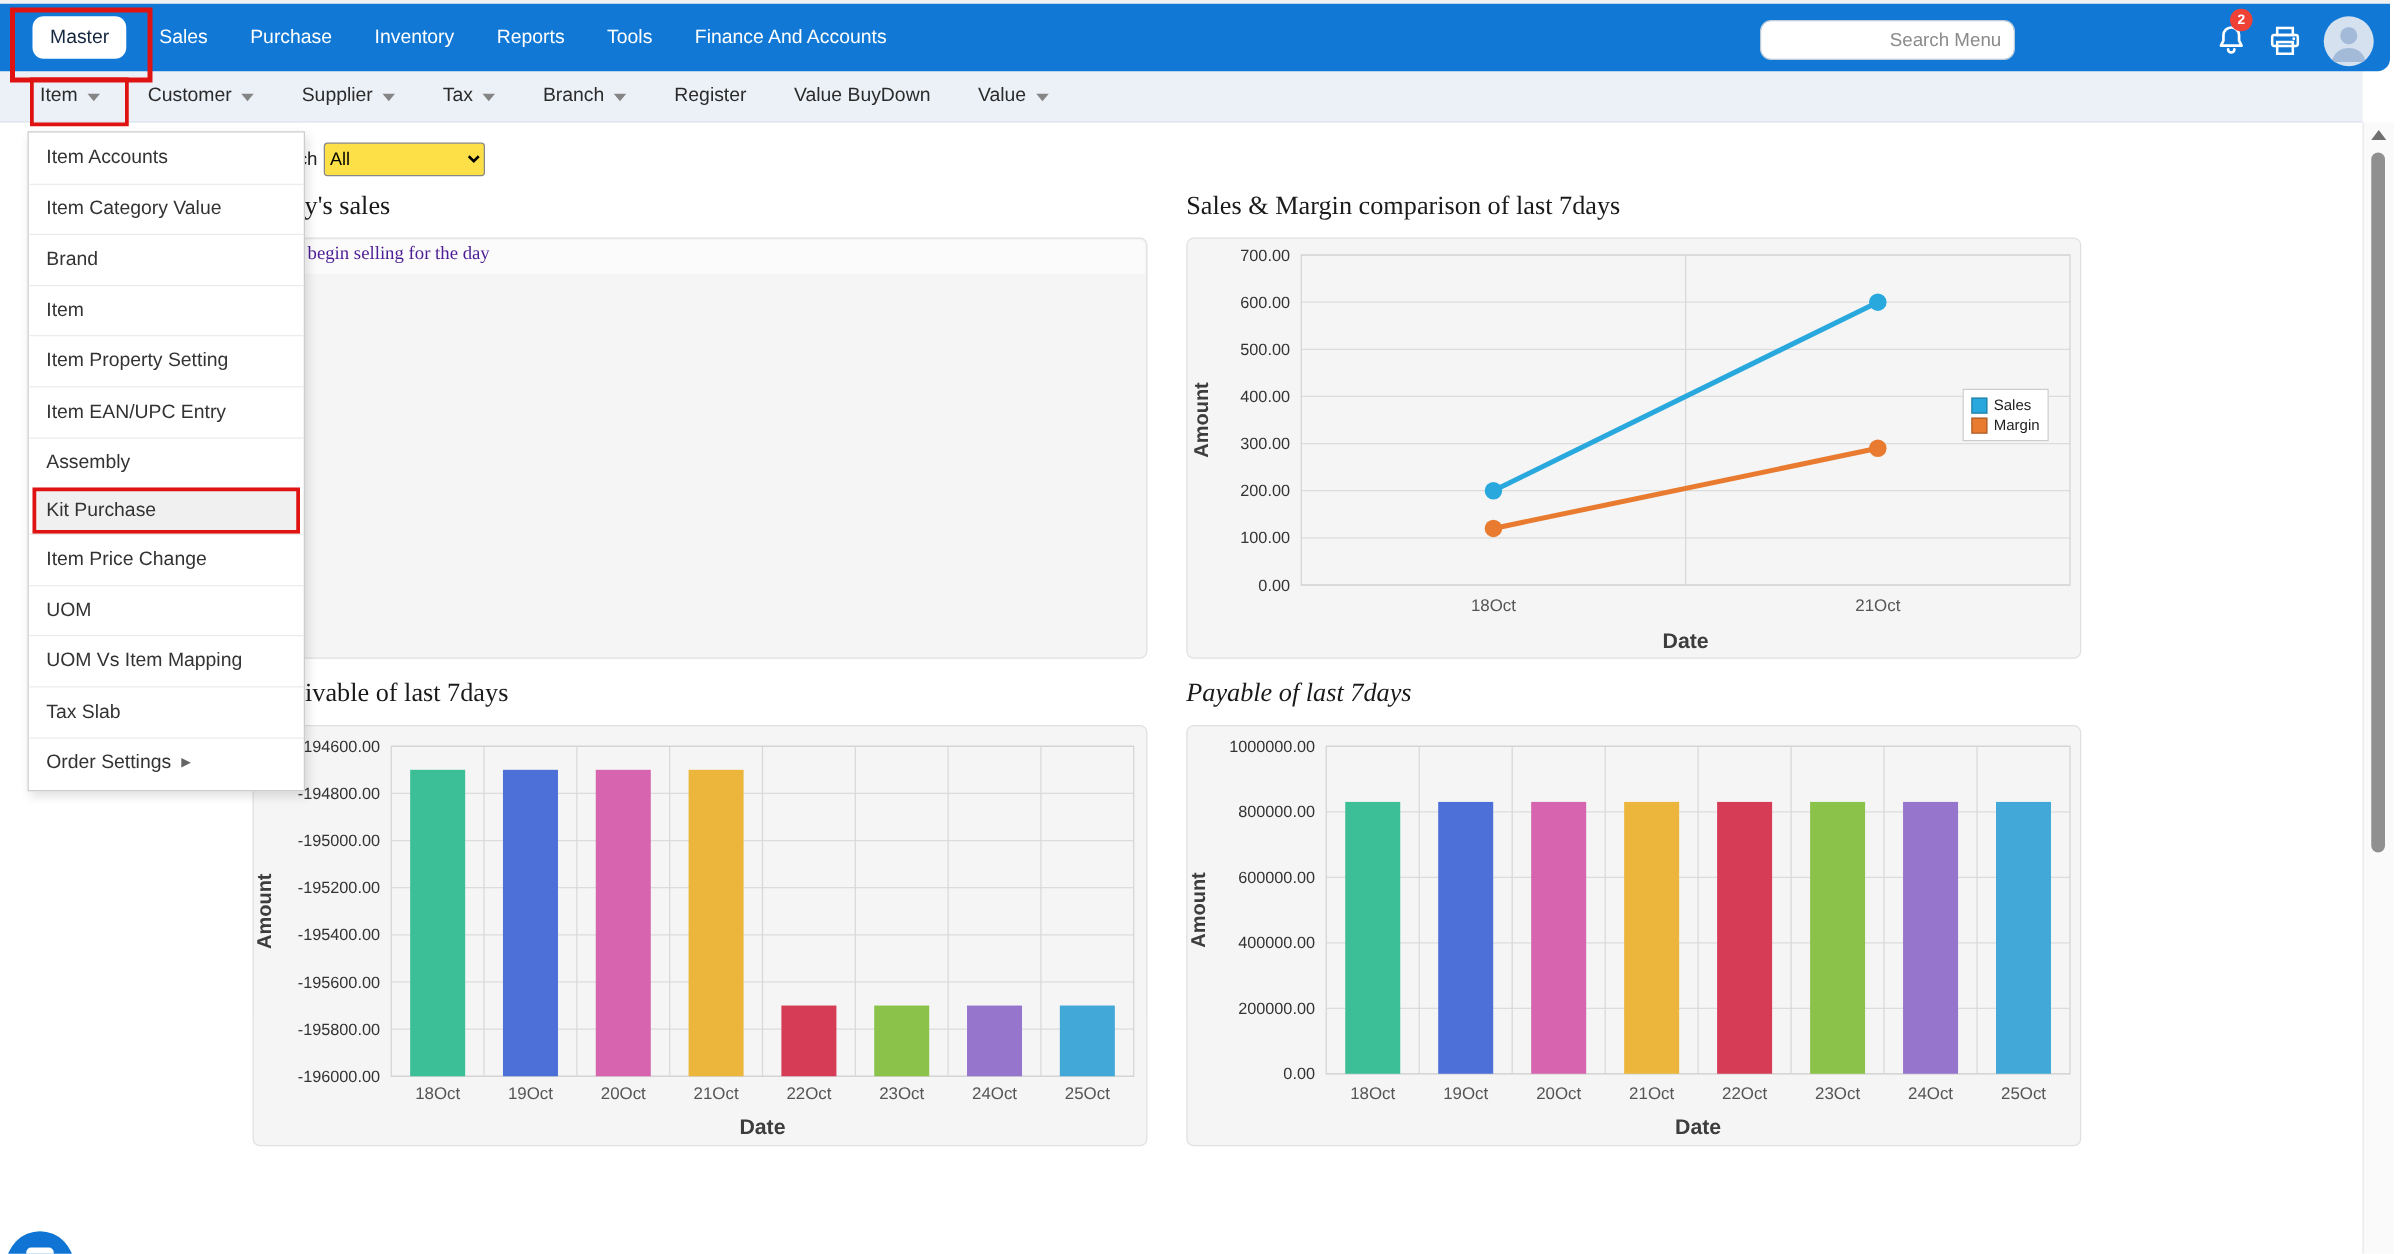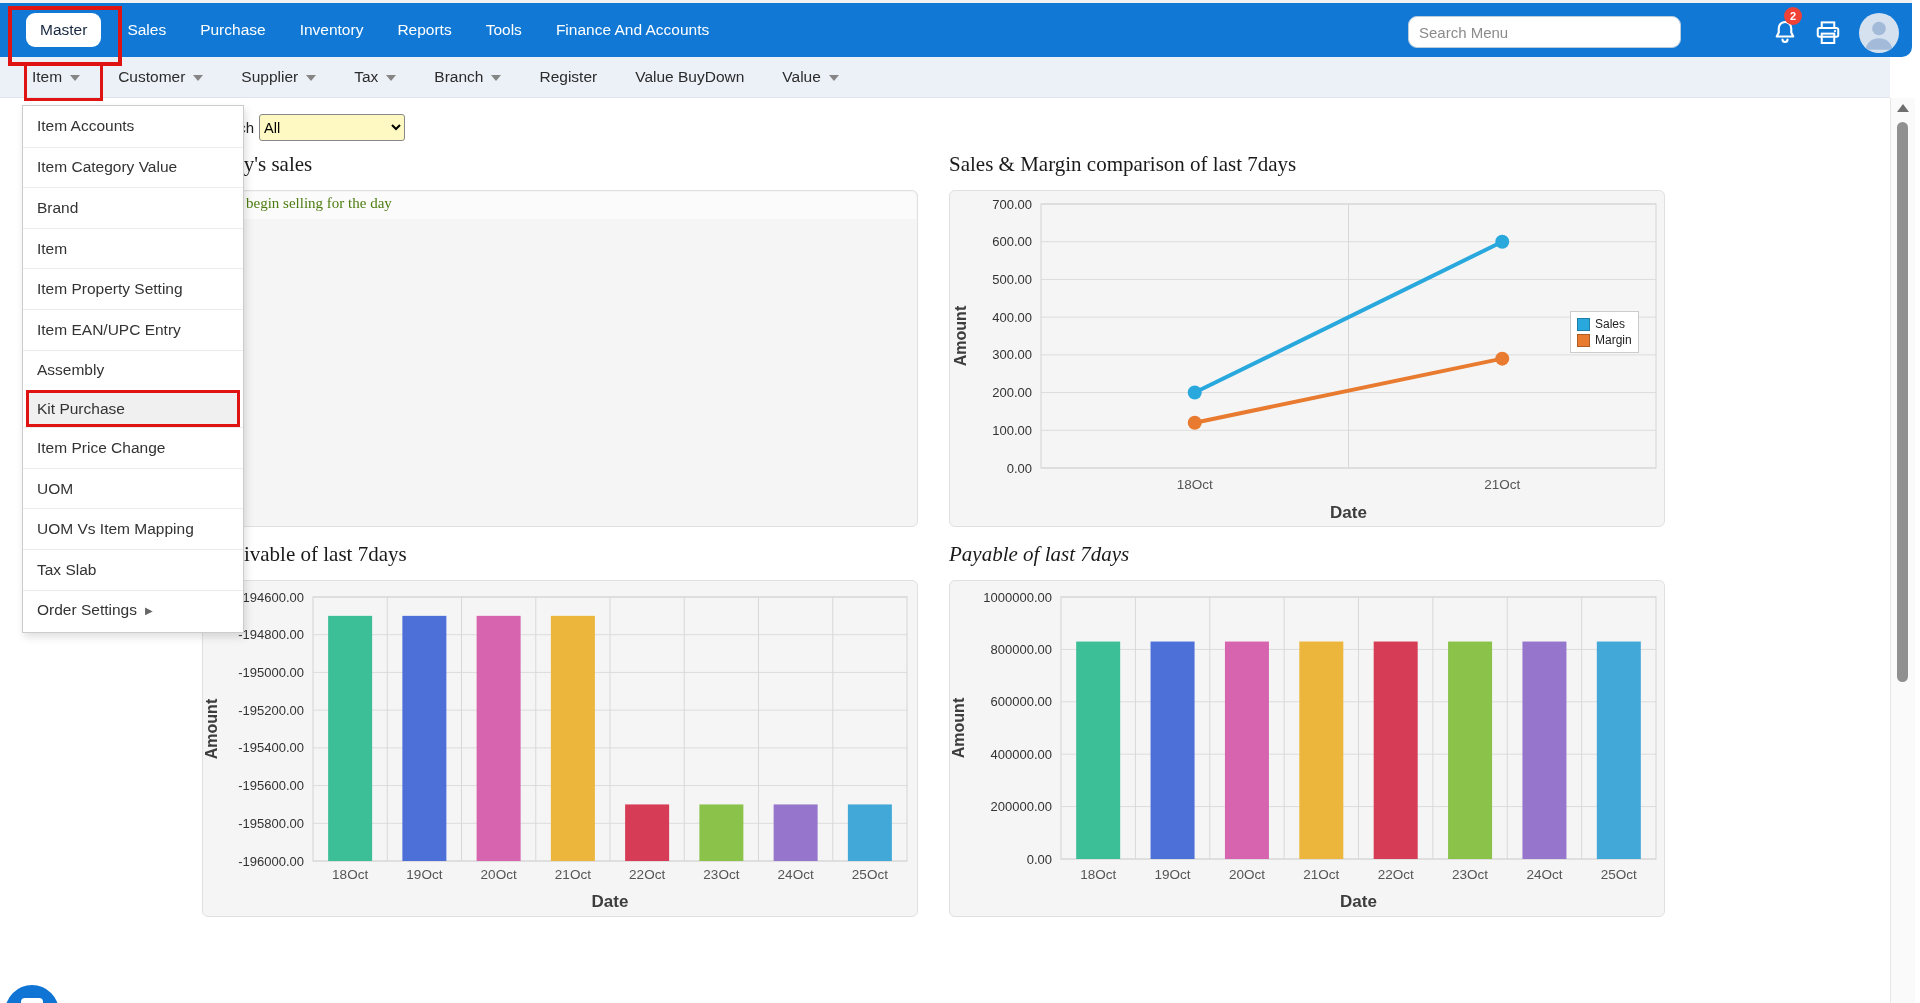--- a/index.html
+++ b/index.html
@@ -7,22 +7,22 @@
        font-family:"Liberation Sans",sans-serif;-webkit-font-smoothing:antialiased;}
   #stage{position:absolute;left:0;top:0;width:1920px;height:1003px;overflow:hidden;background:#fff;}
 
   
   .top-strip{position:absolute;left:0;top:0;width:1912px;height:3px;background:#f1f1f1;}
   .topbar{position:absolute;left:0;top:3px;width:1912px;height:54px;background:#1179d5;
           border-radius:0 0 10px 0;z-index:40;}
   .tb-nav{position:absolute;left:0;top:0;height:54px;display:flex;align-items:center;}
   .tb-item{color:#fff;font-size:15.5px;font-weight:400;padding:0 17px;cursor:pointer;white-space:nowrap;}
   .tb-item.active{background:#fff;color:#15263f;border-radius:9px;padding:8px 14px;margin-left:26px;margin-right:9px;}
-  .search-box{position:absolute;left:1408px;top:13px;width:273px;height:32px;background:#fff;
-          border:1px solid #bcd;box-sizing:border-box;border-radius:9px;font-size:15px;color:#4d7c0f;padding:0 10px;outline:none;}
+  .search-box{position:absolute;left:1408px;top:13px;width:204px;height:32px;background:#fff;
+          border:1px solid #bcd;box-sizing:border-box;border-radius:9px;font-size:15px;color:#4d7c0f;padding:0 10px;outline:none;text-align:right;}
   .search-box::placeholder{color:#8b8b8b;}
   .icon-btn{position:absolute;width:30px;height:30px;cursor:pointer;}
   .badge{position:absolute;left:1784px;top:4px;width:18px;height:18px;border-radius:50%;background:#ef4136;
          color:#fff;font-size:11px;font-weight:700;display:flex;align-items:center;justify-content:center;z-index:2;}
   .avatar{position:absolute;left:1859px;top:10px;width:40px;height:40px;border-radius:50%;background:#d5e1ef;
           overflow:hidden;cursor:pointer;}
 
   
   .subnav{position:absolute;left:0;top:57px;width:1890px;height:41px;background:#ecf1f8;
           border-bottom:1px solid #dde4ec;z-index:30;display:flex;align-items:center;padding-left:13px;box-sizing:border-box;}
@@ -34,26 +34,26 @@
   .menu{position:absolute;left:22px;top:105px;width:222px;background:#fff;border:1px solid #ccc;
         box-shadow:2px 4px 8px rgba(0,0,0,.13);z-index:50;box-sizing:border-box;padding-bottom:2px;}
   .menu-item{height:40.6px;display:flex;align-items:center;padding-left:14px;font-size:15.5px;color:#333;
              cursor:pointer;box-sizing:border-box;}
   .menu-item + .menu-item{border-top:1px solid #ececec;}
   .menu-item.highlighted{background:#f0f0f0;border:3px solid #e01313;margin:0 3px;padding-left:8px;height:37px;}
   .submenu-arrow{margin-left:8px;font-size:10px;color:#666;}
 
   
   .branch-label{position:absolute;left:150px;top:119px;width:104px;text-align:right;font-size:15px;color:#222;z-index:5;}
-  .branch-select{position:absolute;left:259px;top:114px;width:146px;height:27px;font-size:14.5px;
-                 font-family:"Liberation Sans",sans-serif;border:1px solid #888;border-radius:3px;background:#fef9c3;z-index:5;}
+  .branch-select{position:absolute;left:259px;top:114px;width:129px;height:27px;font-size:14.5px;
+                 font-family:"Liberation Sans",sans-serif;border:1px solid #888;border-radius:3px;background:#fde047;z-index:5;}
   .card{position:absolute;width:716px;height:337px;background:#f5f5f5;border:1px solid #e0e0e0;border-radius:6px;
         box-sizing:border-box;z-index:10;}
   .card-title{position:absolute;font-family:"Liberation Serif",serif;font-size:21px;color:#1a1a1a;z-index:10;white-space:nowrap;}
-  .sales-msg{position:absolute;left:246px;top:195px;font-family:"Liberation Serif",serif;font-size:15px;color:#4d7c0f;z-index:11;text-align:right;}
+  .sales-msg{position:absolute;left:246px;top:195px;font-family:"Liberation Serif",serif;font-size:15px;color:#4c1d95;z-index:11;text-align:right;}
   .legend{position:absolute;left:620px;top:120px;background:#fff;border:1px solid #ccc;padding:3px 6px;z-index:12;}
   .legend-row{display:flex;align-items:center;margin:2px 0;}
   .legend-swatch{width:13px;height:13px;border:1px solid rgba(0,0,0,.25);margin-right:5px;box-sizing:border-box;}
   .legend-label{font-size:12px;color:#222;}
 
   
   .annot{position:absolute;border:4px solid #e01313;z-index:60;pointer-events:none;}
 
   
   .scroll-track{position:absolute;left:1890px;top:98px;width:24px;height:905px;background:#fafafa;border-left:1px solid #e7e7e7;z-index:20;}

